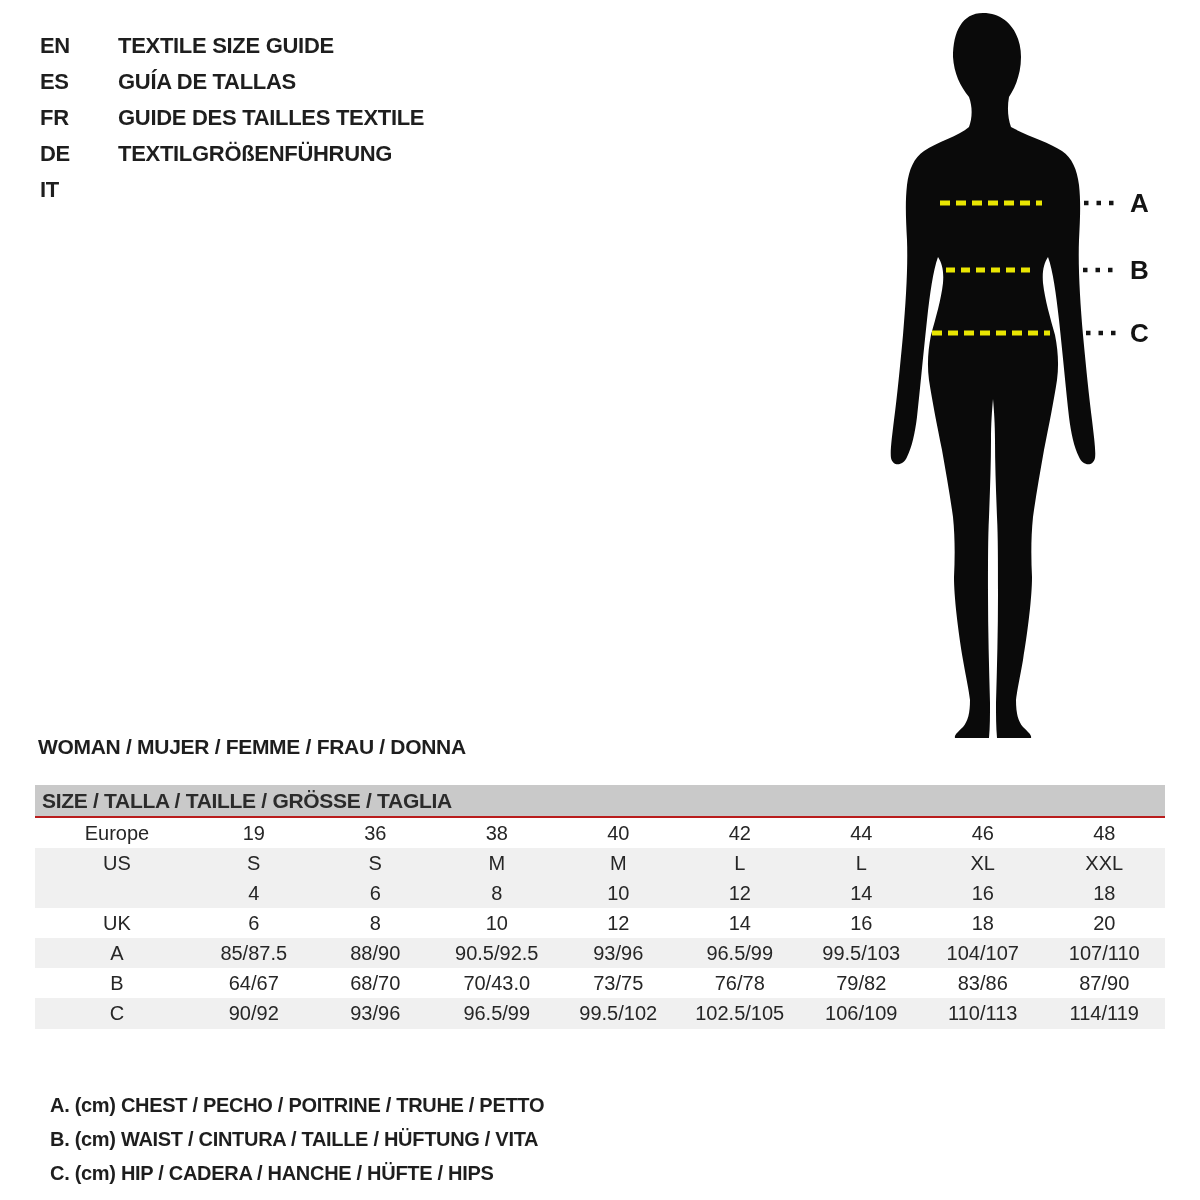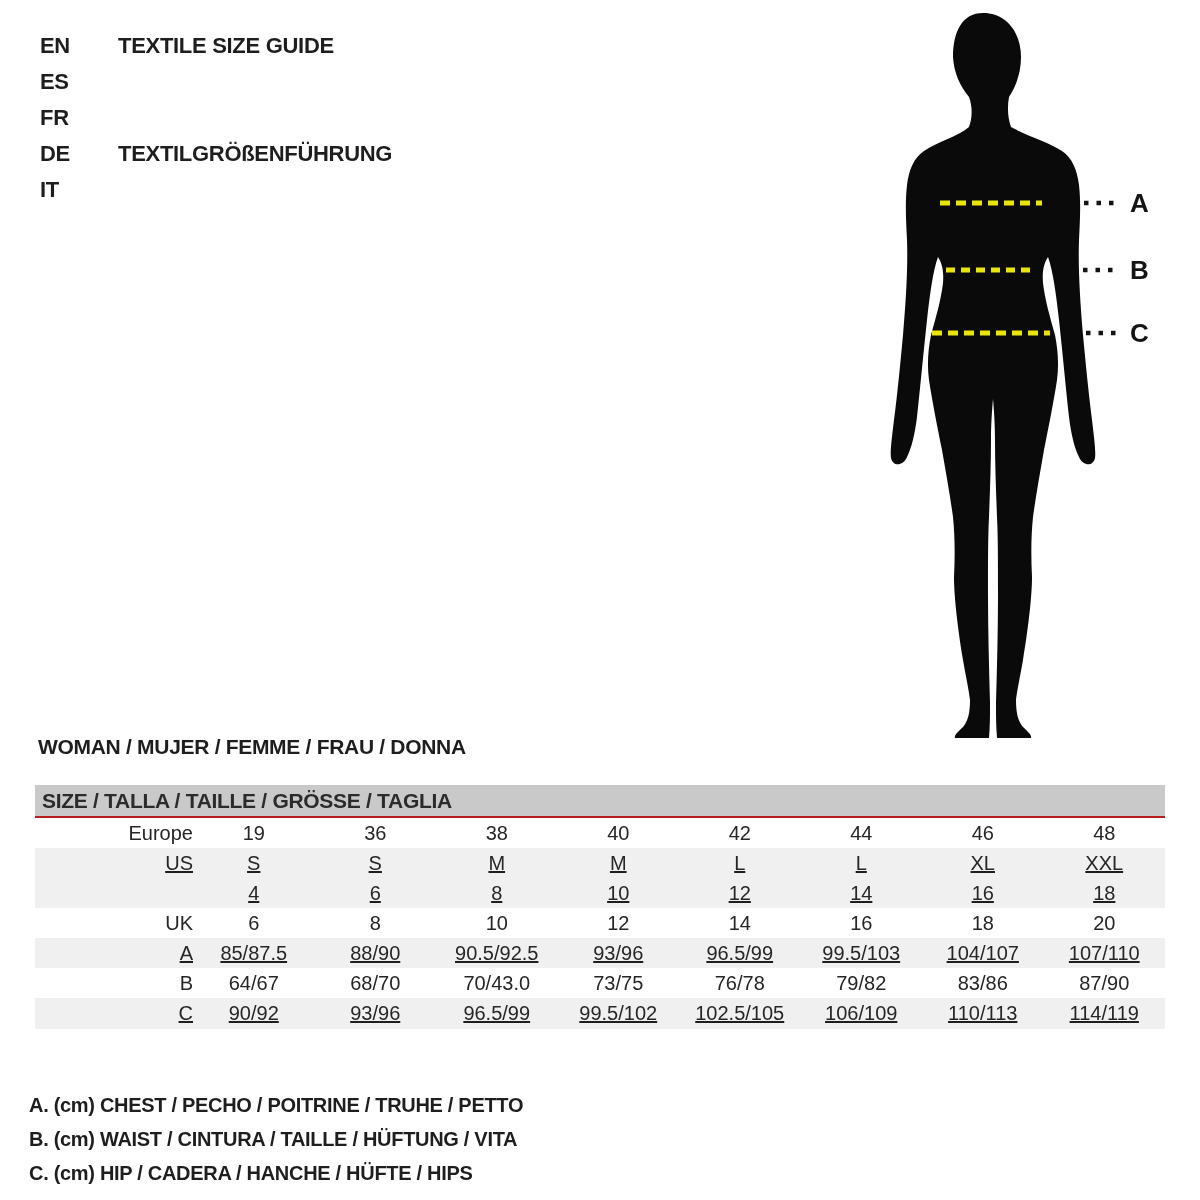--- a/index.html
+++ b/index.html
@@ -17,43 +17,45 @@
   
   .section-title{position:absolute;left:38px;top:735px;font-weight:700;font-size:21px;letter-spacing:-0.3px;text-align:right;}
 
   
   .thead{position:absolute;left:35px;top:785px;width:1130px;height:33px;background:#c9c9c9;
          border-bottom:2px solid #b91c1c;box-sizing:border-box;
          font-weight:700;font-size:21px;letter-spacing:-0.3px;color:#2b2b2b;
          display:flex;align-items:center;padding-left:7px;}
   .size-table{position:absolute;left:35px;top:818px;width:1130px;border-collapse:collapse;table-layout:fixed;}
   .size-table td{font-size:20px;color:#262626;text-align:center;padding:0;white-space:nowrap;}
-  .size-table td.lbl{text-align:right;padding-left:6px;}
+  .size-table td.lbl{text-align:center;padding-left:6px;}
   .t-row{height:30px;}
-  .alt{background:#f0f0f0;text-decoration:underline;}
+  .alt{background:#f0f0f0;}
 
   
-  .legend{position:absolute;left:29px;top:1088px;}
+  .legend{position:absolute;left:50px;top:1088px;}
   .legend-line{font-weight:700;font-size:20px;line-height:34px;letter-spacing:-0.3px;}
 </style>
 </head>
 <body>
 
 <div id="page">
 
   <div class="langs">
     <div class="lang-row">
       <span class="lang-code">EN</span>
       <span>TEXTILE SIZE GUIDE</span>
     </div>
     <div class="lang-row">
       <span class="lang-code">ES</span>
+      <span>GUÍA DE TALLAS</span>
     </div>
     <div class="lang-row">
       <span class="lang-code">FR</span>
+      <span>GUIDE DES TAILLES TEXTILE</span>
     </div>
     <div class="lang-row">
       <span class="lang-code">DE</span>
       <span>TEXTILGRÖßENFÜHRUNG</span>
     </div>
     <div class="lang-row">
       <span class="lang-code">IT</span>
     </div>
   </div>
 

